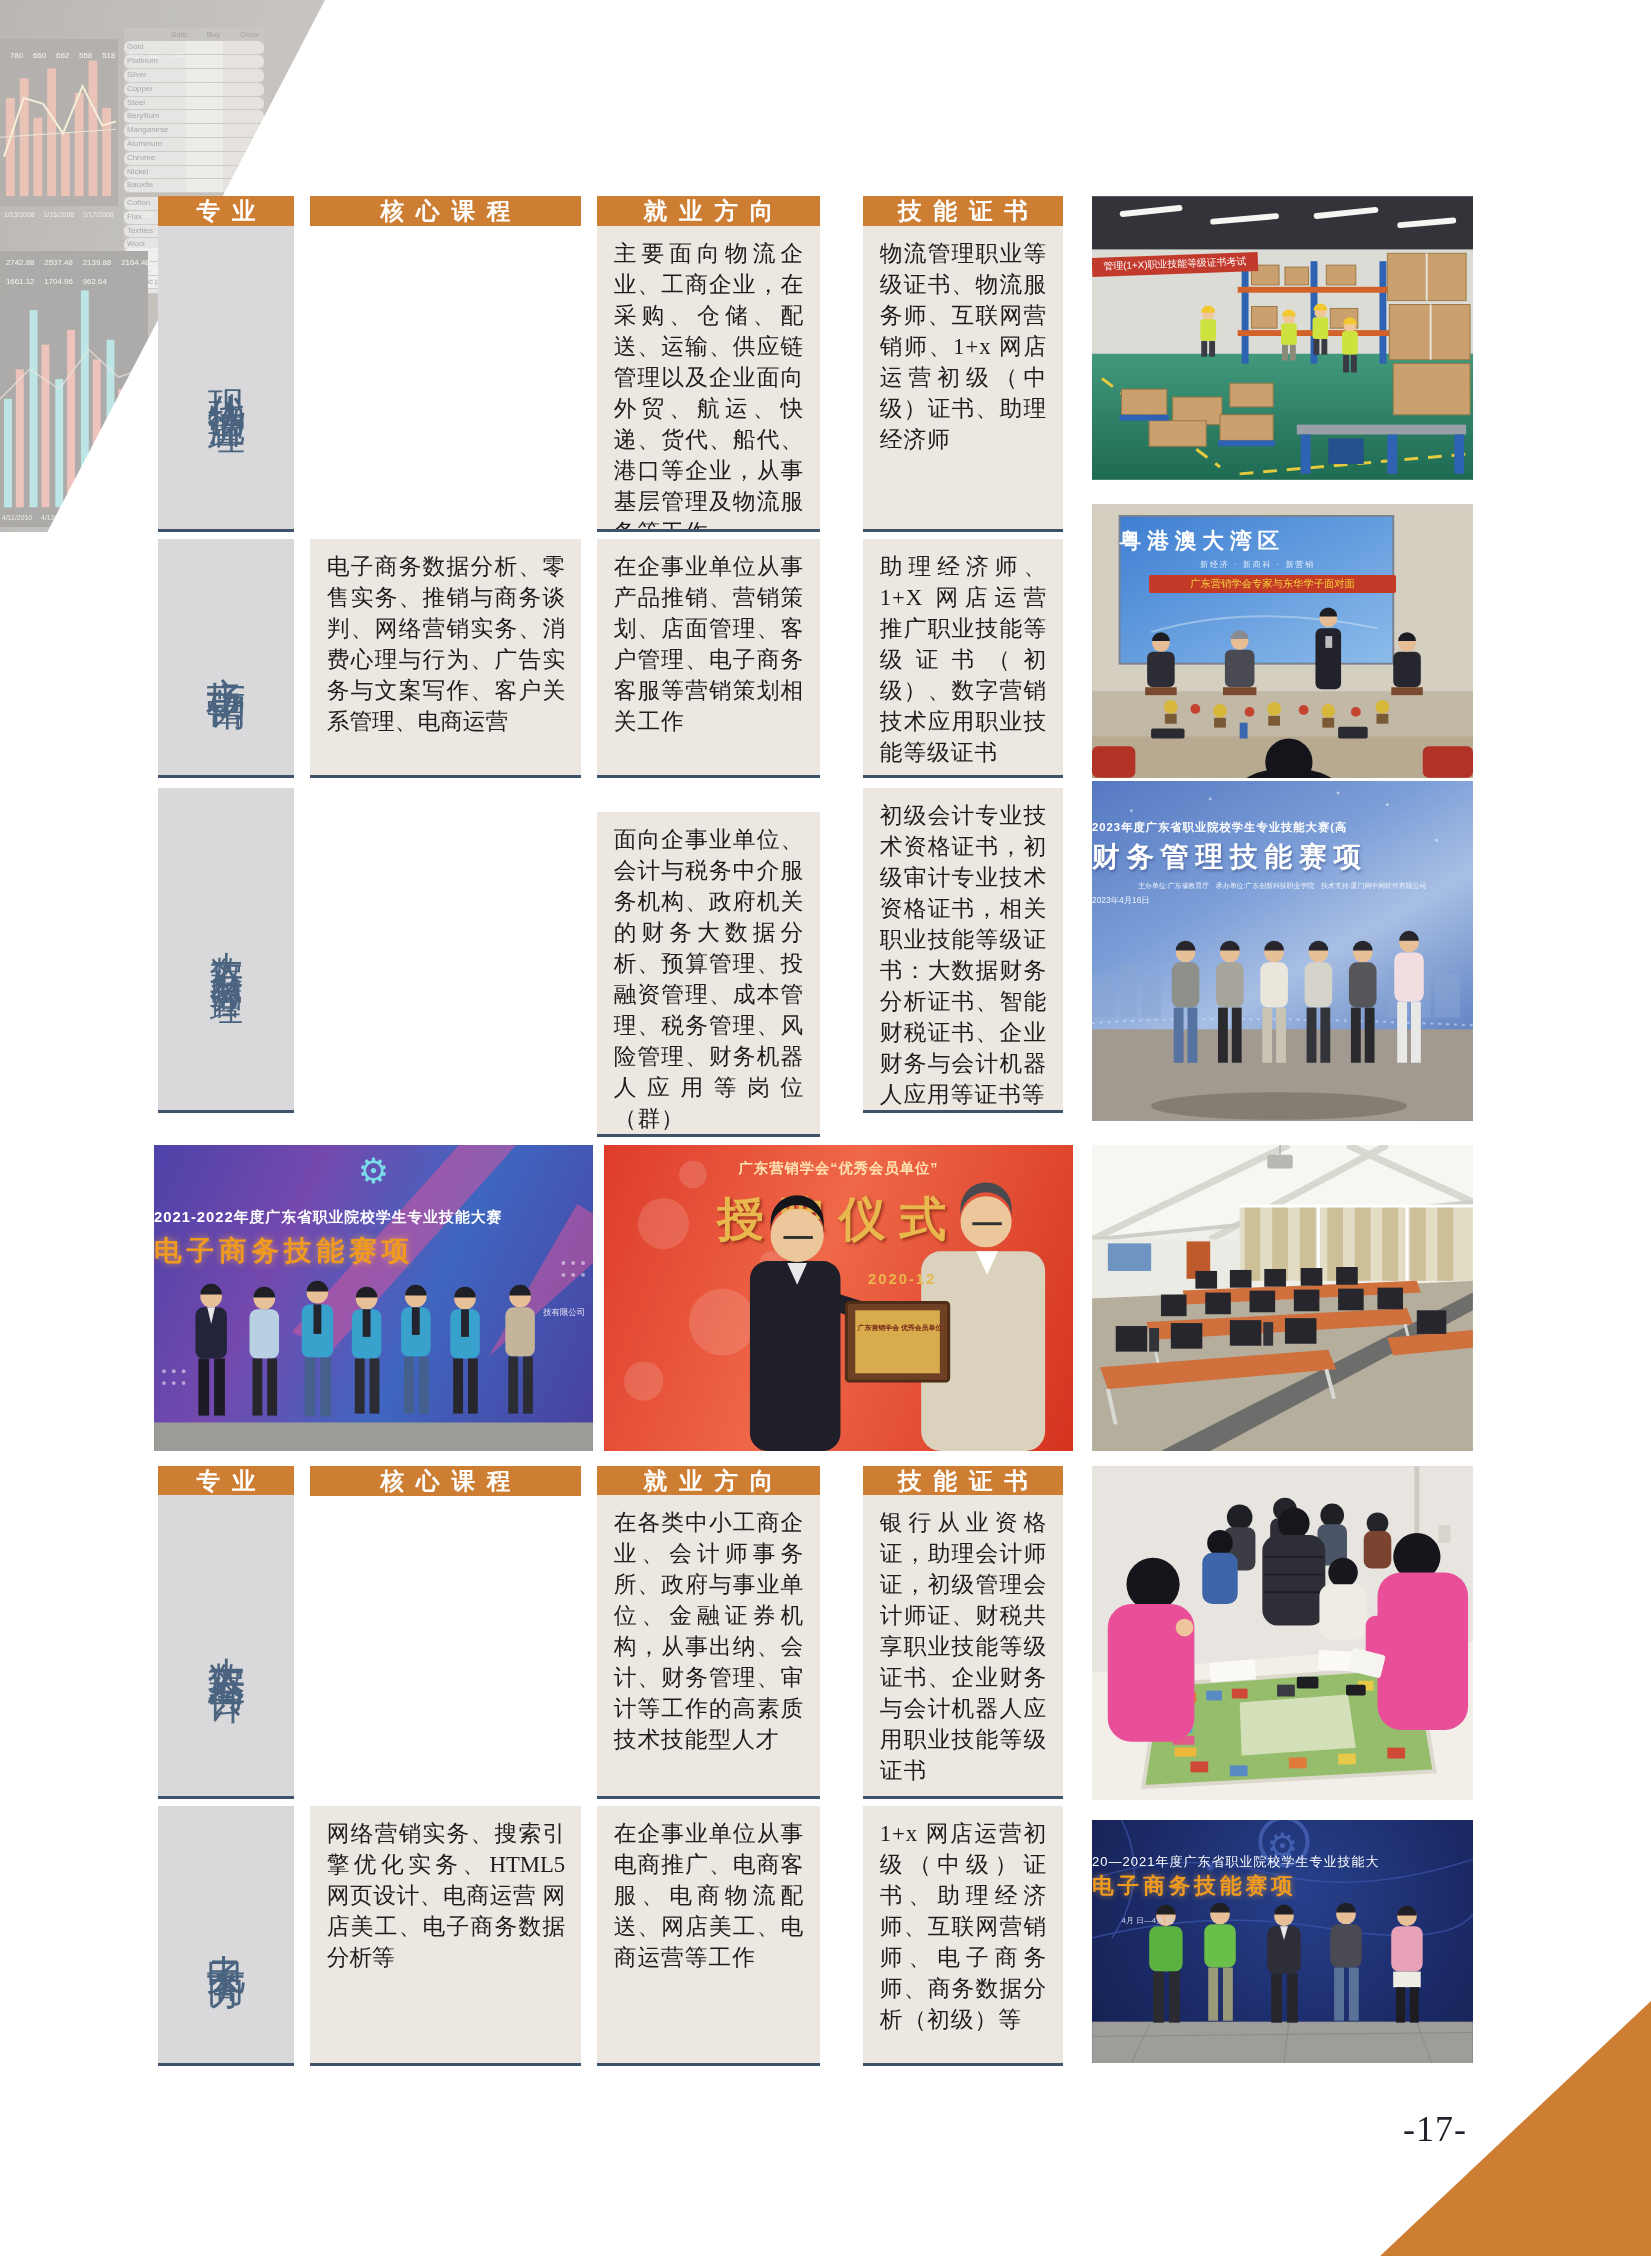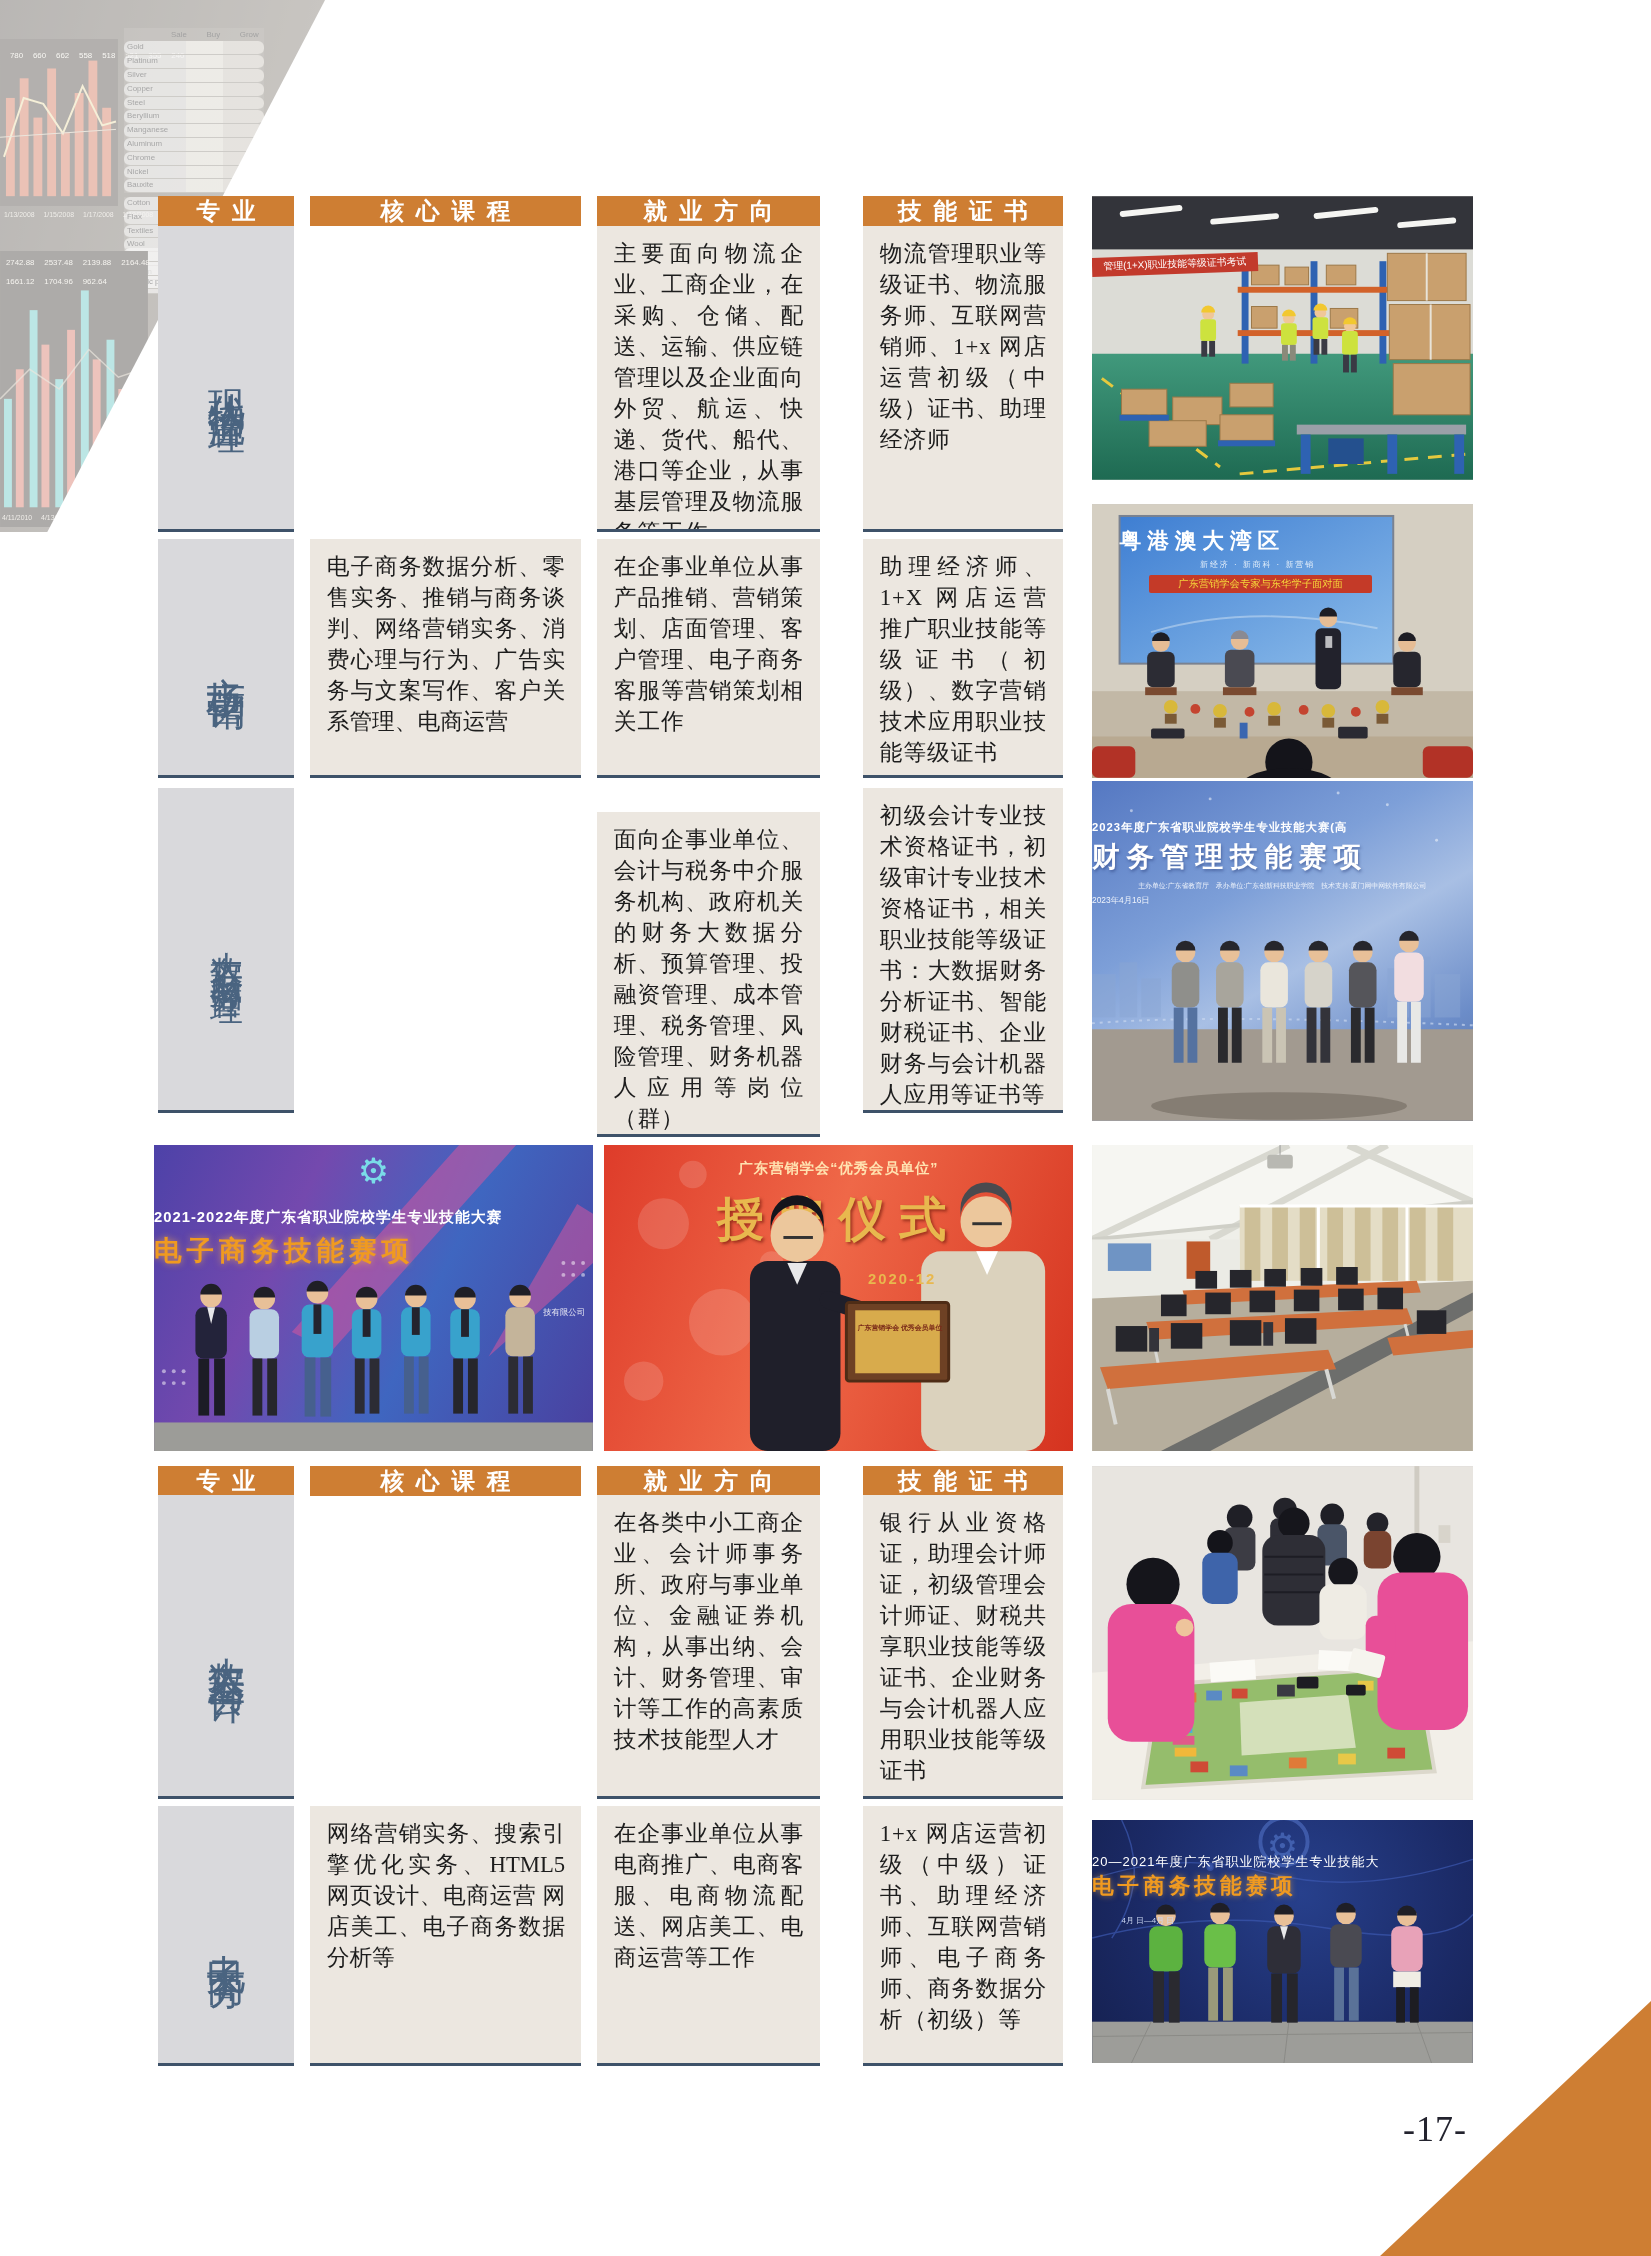--- a/index.html
+++ b/index.html
@@ -24,21 +24,21 @@
   .photo svg{position:absolute;left:0;top:0;z-index:1;}
   .ovl{position:absolute;z-index:2;}
   .ctr{left:0;right:0;}
 
   .ph-banner{left:0;top:59px;width:156px;background:#c23a2c;color:#fff;font-size:9.9px;line-height:12.8px;
              padding:3px 4.9px;transform:rotate(-2deg);text-align:center;}
   .conf-title{top:21.7px;color:#fff;font-size:21.7px;font-weight:bold;letter-spacing:5.9px;
               font-family:"Liberation Serif",serif;width:276px;left:27.6px;}
   .conf-sub{top:55px;color:#e6f0fa;font-size:7.9px;letter-spacing:2px;width:276px;left:27.6px;text-align:center;}
   .conf-banner{top:71px;left:57px;width:215px;background:#c43a28;color:#f5d53a;font-size:10.3px;
-               text-align:center;padding:2px 4px;border-radius:2px;}
+               text-align:center;padding:2px 16px;border-radius:2px;}
   .fin-line1{top:39px;color:#fff;font-size:11.3px;letter-spacing:1px;font-weight:bold;}
   .fin-title{top:57px;color:#fff;font-size:27.6px;font-weight:bold;letter-spacing:6.9px;text-shadow:1px 2px 3px rgba(40,60,120,.5);}
   .fin-orgs{top:100px;color:#eef3fb;font-size:6.9px;width:355px;left:12.8px;text-align:center;}
   .fin-date{top:114px;color:#eef3fb;font-size:8.4px;}
   .gear{top:5.9px;font-size:35px;color:#7adce8;z-index:2;position:absolute;left:0;right:0;text-align:center;}
   .e1-line1{top:63px;color:#fff;font-size:14.8px;font-weight:bold;letter-spacing:1px;}
   .e1-title{top:87px;color:#f09a20;font-size:27.6px;font-weight:bold;letter-spacing:4.9px;text-shadow:0 0 7.9px rgba(255,180,60,.7);}
   .e1-note{top:162px;right:7.9px;color:#e8e8f4;font-size:8.4px;text-align:right;width:118px;}
   .pl-top{top:13.8px;color:#ffe2b0;font-size:14.3px;font-weight:bold;letter-spacing:1px;z-index:0;position:absolute;left:0;right:0;text-align:center;}
   .pl-title{top:43px;color:#e8b84e;font-size:47px;font-weight:bold;letter-spacing:13.8px;z-index:0;position:absolute;

